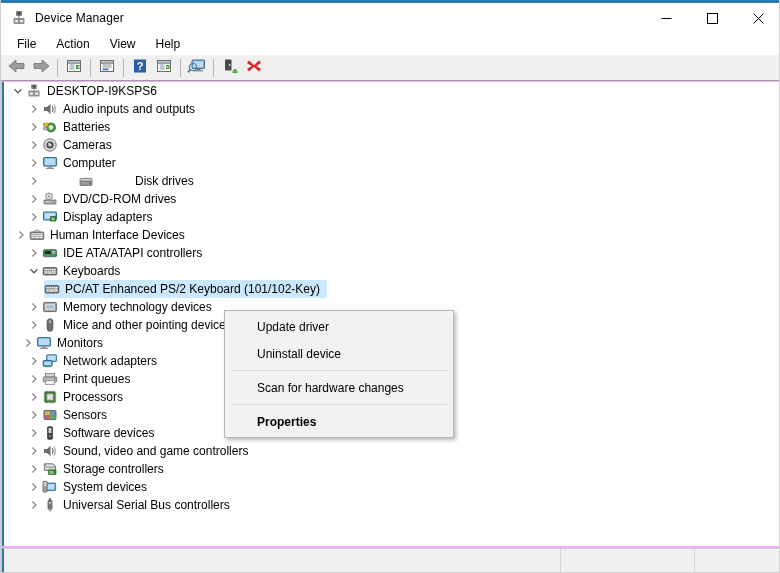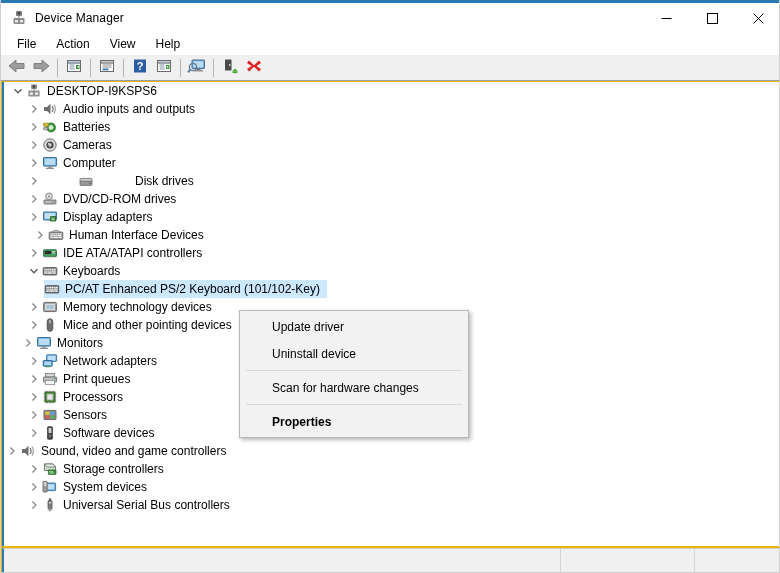--- a/index.html
+++ b/index.html
@@ -15,21 +15,21 @@
     color: #000000;
     overflow: hidden;
   }
 
   
   #window {
     position: relative;
     width: 780px;
     height: 573px;
     box-sizing: border-box;
-    background: #eab308;
+    background: #f0abfc;
     border: 1px solid #cfcfcf;
     border-top: none;
     overflow: hidden;
   }
 
   
   #accent-bar {
     position: absolute;
     top: 0; left: 0;
     width: 780px;
@@ -190,21 +190,21 @@
     color: #333;
     overflow: hidden;
   }
   #sb-main { flex: 0 0 557px; }
   #sb-mid  { flex: 0 0 134px; }
   #sb-end  { flex: 1 1 auto; border-right: none; }
 
   
   #ctxmenu {
     position: absolute;
-    left: 238px;
+    left: 223px;
     top: 310px;
     width: 230px;
     background: #f2f2f2;
     border: 1px solid #b6b6b6;
     box-shadow: 2px 2px 4px rgba(0,0,0,0.28);
     padding: 2px 0;
     box-sizing: border-box;
     z-index: 50;
   }
   .ctx-item {
@@ -495,21 +495,21 @@
           <span class="row-icon"><svg width="16" height="16" viewBox="0 0 16 16">
               <rect x="1.5" y="3" width="13" height="8" rx="0.7" fill="#69b0e4" stroke="#3d6e92" stroke-width="1"></rect>
               <rect x="2.8" y="4.1" width="10.4" height="5.6" fill="#c4e1f6"></rect>
               <rect x="8.6" y="7.6" width="5" height="4.4" fill="#3f8f3f" stroke="#24621f" stroke-width="0.8"></rect>
               <rect x="9.6" y="8.6" width="1" height="1" fill="#cfe8cf"></rect>
               <rect x="11.4" y="8.6" width="1" height="1" fill="#cfe8cf"></rect>
               <rect x="9.6" y="10.2" width="3" height="0.9" fill="#cfe8cf"></rect>
             </svg></span>
           <span class="label">Display adapters</span>
         </div>
-        <div class="tree-row" style="padding-left: 28px;">
+        <div class="tree-row" style="padding-left: 9px;">
           <span class="twisty">
             <svg width="10" height="10" viewBox="0 0 10 10">
               <polyline points="3.4,1.5 7,5 3.4,8.5" fill="none" stroke="#8a8a8a" stroke-width="1.3"></polyline>
             </svg>
           </span>
           <span class="row-icon"><svg width="16" height="16" viewBox="0 0 16 16">
               <rect x="1.2" y="5" width="13.6" height="7.4" rx="0.8" fill="#8d8d8d" stroke="#5e5e5e" stroke-width="0.8"></rect>
               <g fill="#efefef">
                 <rect x="2.4" y="6.1" width="1.5" height="1.3"></rect>
                 <rect x="4.3" y="6.1" width="1.5" height="1.3"></rect>
@@ -719,21 +719,21 @@
               <polyline points="3.4,1.5 7,5 3.4,8.5" fill="none" stroke="#8a8a8a" stroke-width="1.3"></polyline>
             </svg>
           </span>
           <span class="row-icon"><svg width="16" height="16" viewBox="0 0 16 16">
               <rect x="5.6" y="1.8" width="4.8" height="12.4" rx="0.7" fill="#4a4a4a" stroke="#2f2f2f" stroke-width="0.8"></rect>
               <rect x="6.6" y="3" width="2.8" height="5" fill="#d4d4d4"></rect>
               <circle cx="8" cy="11" r="1" fill="#8f8f8f"></circle>
             </svg></span>
           <span class="label">Software devices</span>
         </div>
-        <div class="tree-row" style="">
+        <div class="tree-row" style="padding-left: 22px;">
           <span class="twisty">
             <svg width="10" height="10" viewBox="0 0 10 10">
               <polyline points="3.4,1.5 7,5 3.4,8.5" fill="none" stroke="#8a8a8a" stroke-width="1.3"></polyline>
             </svg>
           </span>
           <span class="row-icon"><svg width="16" height="16" viewBox="0 0 16 16">
               <path d="M2 6 L5 6 L8.5 2.8 L8.5 13.2 L5 10 L2 10 Z" fill="#6e6e6e"></path>
               <path d="M10.2 5 Q12 8 10.2 11" fill="none" stroke="#6e6e6e" stroke-width="1.1"></path>
               <path d="M12 3.4 Q14.6 8 12 12.6" fill="none" stroke="#9a9a9a" stroke-width="1.1"></path>
             </svg></span>

